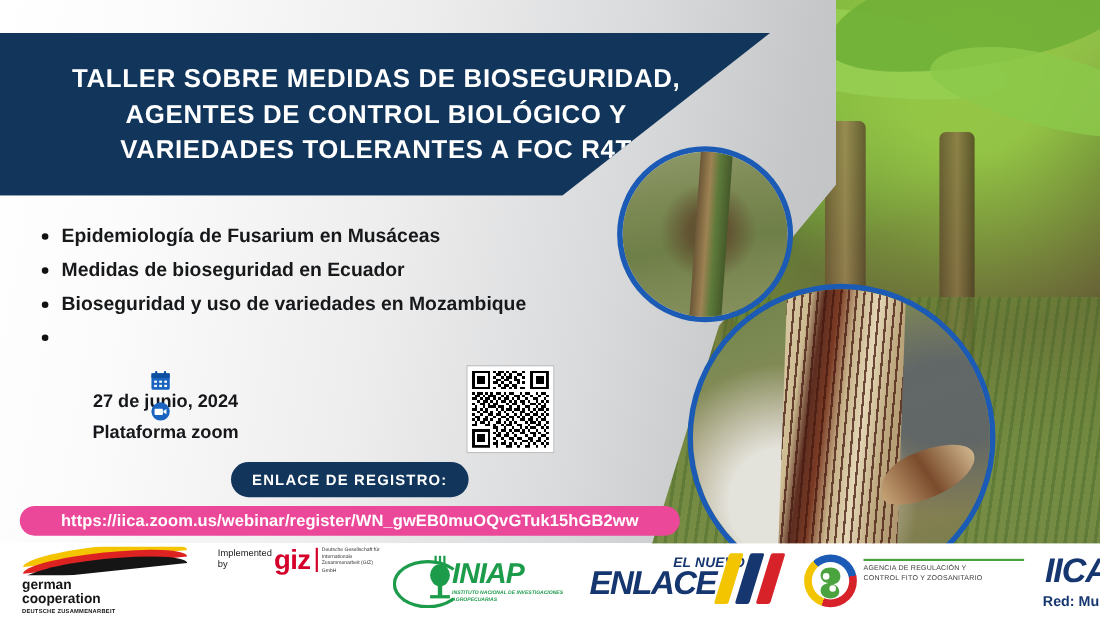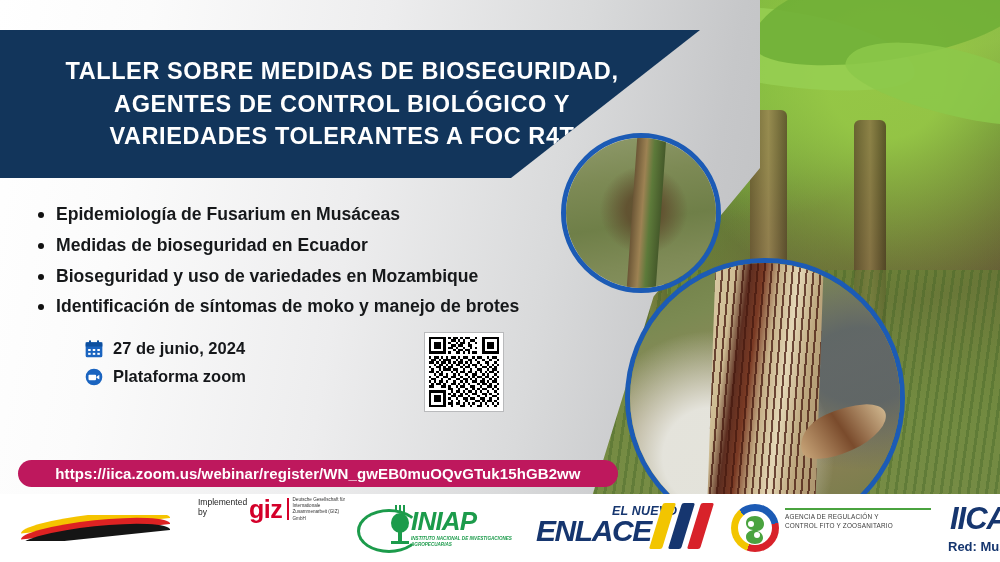--- a/index.html
+++ b/index.html
@@ -55,21 +55,21 @@
   .bullets{position:absolute;left:30px;top:203px;width:600px;}
   .bullets .row{display:flex;align-items:flex-start;margin-bottom:7px;}
   .bullets .dot{
     width:6px;height:6px;border-radius:50%;background:#111;
     margin:9px 12px 0 8px;flex:none;
   }
   .bullets .txt{font-size:17.6px;font-weight:bold;color:#16181a;line-height:1.35;}
 
   
   .info{position:absolute;left:84px;top:336px;}
-  .info .row{display:flex;align-items:center;height:25px;margin-bottom:3px;}
+  .info .row{display:flex;align-items:center;height:25px;margin-bottom:3px;flex-direction:column;}
   .info .ico{width:20px;height:20px;margin-right:9px;flex:none;display:block;}
   .info .txt{font-size:16.5px;font-weight:bold;color:#15171a;white-space:nowrap;}
 
   
   .qr{
     position:absolute;left:424px;top:332px;width:80px;height:80px;
     background:#fff;border:1px solid #b9babc;padding:4px;box-sizing:border-box;
   }
   .qr svg{display:block;width:100%;height:100%;}
 
@@ -79,21 +79,21 @@
     background:#12355b;border-radius:16px;
     display:flex;align-items:center;justify-content:center;
   }
   .regbtn span{
     color:#fff;font-size:13.5px;font-weight:bold;letter-spacing:1.1px;text-transform:uppercase;
   }
 
   
   .urlpill{
     position:absolute;left:18px;top:460px;width:600px;height:27px;
-    background:#be185d;border-radius:14px;
+    background:#ec4899;border-radius:14px;
     display:flex;align-items:center;justify-content:center;
   }
   .urlpill span{color:#ffffff;font-size:15px;font-weight:bold;letter-spacing:.1px;}
 
   
   .circ{position:absolute;border-radius:50%;border:5px solid #1c5bb5;overflow:hidden;box-sizing:border-box;}
   .circ-small{left:561px;top:133px;width:160px;height:160px;}
   .circ-small .cimg{
     width:100%;height:100%;
     background:
@@ -247,21 +247,20 @@
     <div class="row">
       <div class="dot"></div>
       <div class="txt">Medidas de bioseguridad en Ecuador</div>
     </div>
     <div class="row">
       <div class="dot"></div>
       <div class="txt">Bioseguridad y uso de variedades en Mozambique</div>
     </div>
     <div class="row">
       <div class="dot"></div>
-      <div class="txt">Identificación de síntomas de moko y manejo de brotes</div>
     </div>
   </div>
 
   <div class="info">
     <div class="row">
       <svg class="ico" viewBox="0 0 24 24">
         <rect x="2" y="4" width="20" height="18" rx="2" fill="#1a64c0"></rect>
         <rect x="2" y="4" width="20" height="5" fill="#0d4f9e"></rect>
         <rect x="6" y="1.5" width="2.4" height="4.5" rx="1" fill="#0d4f9e"></rect>
         <rect x="15.6" y="1.5" width="2.4" height="4.5" rx="1" fill="#0d4f9e"></rect>
@@ -519,32 +518,40 @@
           <rect x="20" y="28" width="2" height="1"></rect>
           <rect x="24" y="28" width="1" height="1"></rect>
           <rect x="27" y="28" width="1" height="1"></rect>
         <rect x="8" y="9" width="1" height="1"></rect>
           <rect x="6" y="13" width="1" height="1"></rect>
           <rect x="22" y="19" width="1" height="1"></rect>
       </g>
     </svg>
   </div>
 
+  <div class="regbtn">
+    <span>ENLACE DE REGISTRO:</span>
+  </div>
 
   <div class="urlpill">
     <span>https://iica.zoom.us/webinar/register/WN_gwEB0muOQvGTuk15hGB2ww</span>
   </div>
 
   <div class="footer">
 
     <div class="logo l-ger">
       <div class="flagwave">
         <i class="w1"></i>
           <i class="w2"></i>
           <i class="w3"></i>
+      </div>
+      <div class="gtxt">
+        <div class="g1">german</div>
+        <div class="g2">cooperation</div>
+        <div class="g3">DEUTSCHE ZUSAMMENARBEIT</div>
       </div>
     </div>
 
     <div class="logo l-giz">
       <div class="imp">Implemented by</div>
       <div class="grow">
         <div class="gizmark">giz</div>
         <div class="bar"></div>
         <div class="gsub">Deutsche Gesellschaft für Internationale Zusammenarbeit (GIZ) GmbH</div>
       </div>

